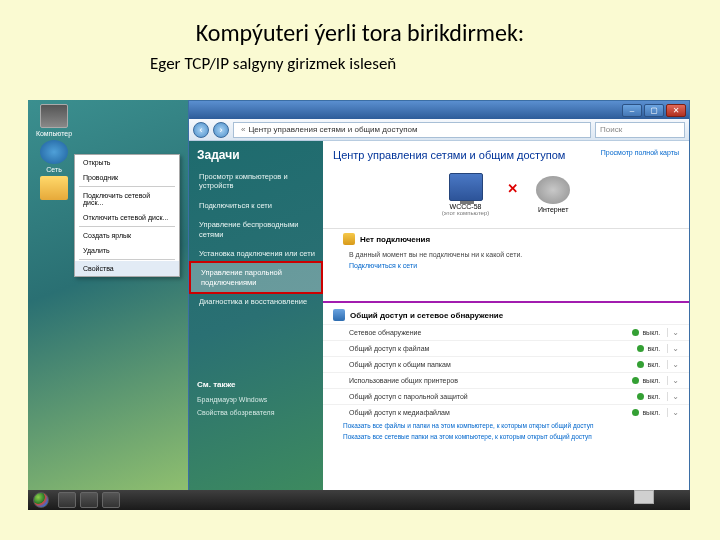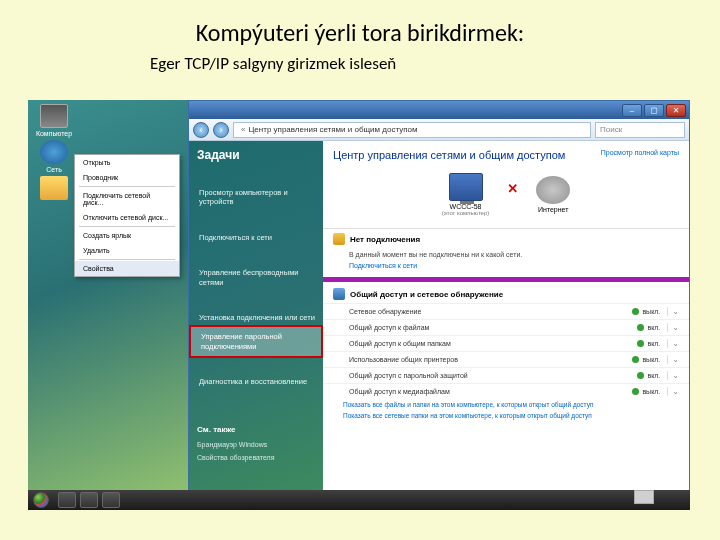--- a/index.html
+++ b/index.html
@@ -23,42 +23,42 @@
   .win-btn { width: 20px; height: 13px; background: linear-gradient(#6aa3e0,#4477b5); border: 1px solid #2c5284; border-radius: 2px; color: #fff; font-size: 8px; text-align: center; line-height: 11px; }
   .win-btn.close { background: linear-gradient(#e06a5a,#b03020); border-color: #7a2015; }
   .win-addr { height: 22px; background: linear-gradient(#f5f8fc,#dbe6f2); border-bottom: 1px solid #b8cce0; display: flex; align-items: center; padding: 0 4px; gap: 4px; font-size: 8px; }
   .nav-btn { width: 16px; height: 16px; background: radial-gradient(#aad4f5,#4a8cc7); border: 1px solid #3a6a9c; border-radius: 50%; color: #fff; text-align: center; line-height: 14px; font-size: 9px; }
   .addr-box { flex: 1; height: 16px; background: #fff; border: 1px solid #a8bfd6; display: flex; align-items: center; padding: 0 4px; color: #333; }
   .addr-box .sep { margin: 0 3px; color: #777; }
   .search-box { width: 90px; height: 16px; background: #fff; border: 1px solid #a8bfd6; padding: 0 4px; color: #888; display: flex; align-items: center; }
   .win-body { display: flex; height: 350px; }
   .side { width: 134px; height: 100%; background: linear-gradient(160deg,#1e6b6e 0%,#2a7073 50%,#3d8a5f 100%); color: #fff; font-size: 7.5px; }
   .side-h { padding: 7px 8px 5px; font-weight: 600; font-size: 12px; }
-  .side-i { padding: 5px 8px 5px 10px; line-height: 1.25; color: #e8f4f2; margin-top: 16px; }
+  .side-i { padding: 5px 8px 5px 10px; line-height: 1.25; color: #e8f4f2; }
   .side-i.hl { background: rgba(255,255,255,.3); color: #fff; border: 2px solid #cc0000; margin: -2px 0; padding: 5px 8px 5px 10px; }
   .side-gap { height: 28px; }
-  .side-b { padding: 6px 8px; }
+  .side-b { padding: 6px 8px; margin-top: 35px; }
   .side-b .h { font-size: 8px; font-weight: 600; margin-bottom: 4px; }
   .side-b .i { font-size: 7px; color: #d4e8e4; padding: 3px 0; }
   .main { flex: 1; background: #fff; padding: 0; overflow: hidden; position: relative; }
   .main-title { color: #003399; font-size: 11px; padding: 8px 10px 4px; }
   .main-link { position: absolute; right: 10px; top: 8px; font-size: 7px; color: #0066cc; }
   .diagram { display: flex; align-items: center; justify-content: center; gap: 18px; padding: 8px 10px 12px; font-size: 7px; text-align: center; }
   .d-node .pic { width: 34px; height: 28px; margin: 0 auto 2px; }
   .pic-comp { background: linear-gradient(#4a78c5,#2d5499); border: 1px solid #25447a; border-radius: 2px; position: relative; }
   .pic-comp::after { content:""; position:absolute; bottom:-4px; left:10px; width:14px; height:3px; background:#777; }
   .pic-globe { background: radial-gradient(#c8c8c8,#909090); border-radius: 50%; }
   .d-x { color: #d00; font-size: 13px; font-weight: bold; padding-bottom: 12px; }
   .d-name { color: #000; font-size: 7px; }
   .d-sub { color: #777; font-size: 6px; }
-  .statusrow { padding: 4px 10px; font-size: 8px; font-weight: 600; border-top: 1px solid #e0e0e0; display: flex; align-items: center; gap: 5px; }
+  .statusrow { padding: 4px 20px; font-size: 8px; font-weight: 600; border-top: 1px solid #e0e0e0; display: flex; align-items: center; gap: 5px; }
   .statusrow::before { content:""; width:12px; height:12px; background: linear-gradient(#f5c84a,#d89a1a); border-radius:2px; }
   .note { padding: 2px 10px 2px 26px; font-size: 7px; color: #444; }
   .note-link { color: #0066cc; padding: 2px 10px 8px 26px; font-size: 7px; }
-  .section { border-top: 5px solid #a21caf; }
+  .section { border-top: 2px solid #a21caf; margin-top: 24px; }
   .sec-h { padding: 6px 10px 3px; font-size: 8px; font-weight: 600; display: flex; align-items: center; gap: 5px; }
   .sec-h::before { content:""; width:12px; height:12px; background: linear-gradient(#6aa3e0,#2d6cb0); border-radius:2px; }
   .row { display: flex; align-items: center; justify-content: space-between; padding: 3px 10px 3px 26px; font-size: 7px; border-top: 1px solid #f0f0f0; }
   .row:first-of-type { border-top: none; }
   .row-l { color: #333; }
   .row-r { display: flex; align-items: center; gap: 3px; }
   .dot { width: 7px; height: 7px; background: #34a034; border-radius: 50%; }
   .row-v { color: #333; }
   .chev { color: #888; font-size: 8px; padding-left: 4px; border-left: 1px solid #ddd; margin-left: 4px; }
   .foot-link { padding: 2px 10px 2px 20px; font-size: 6.5px; color: #0066cc; }

